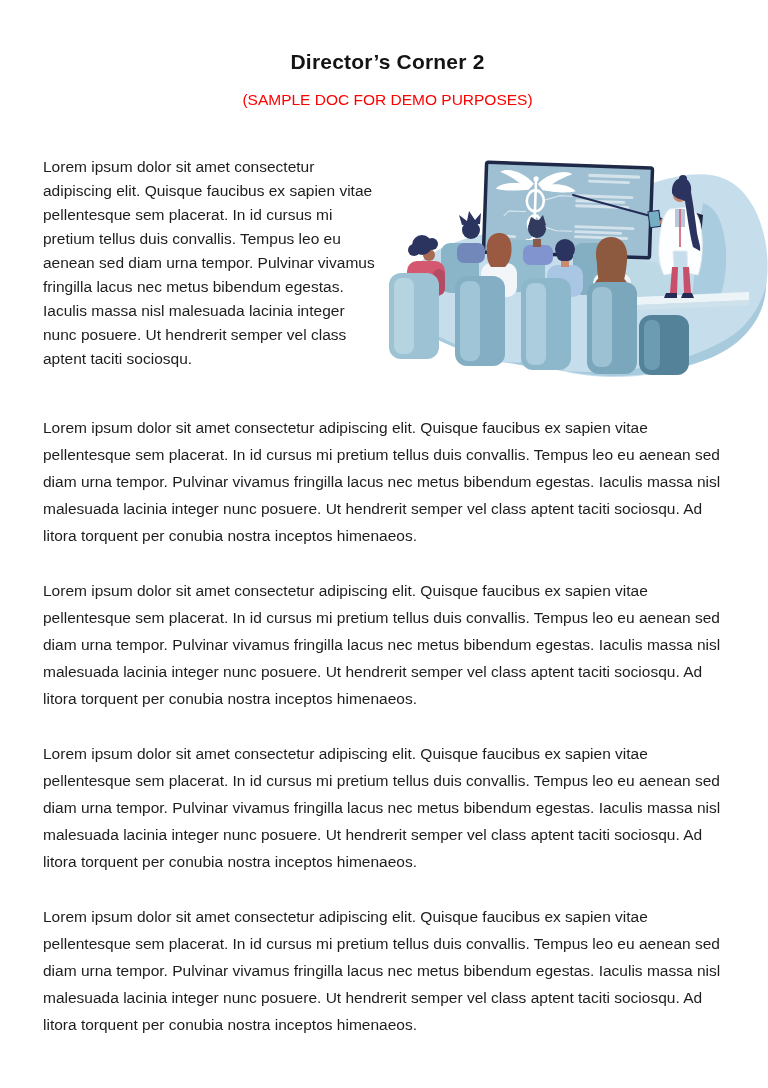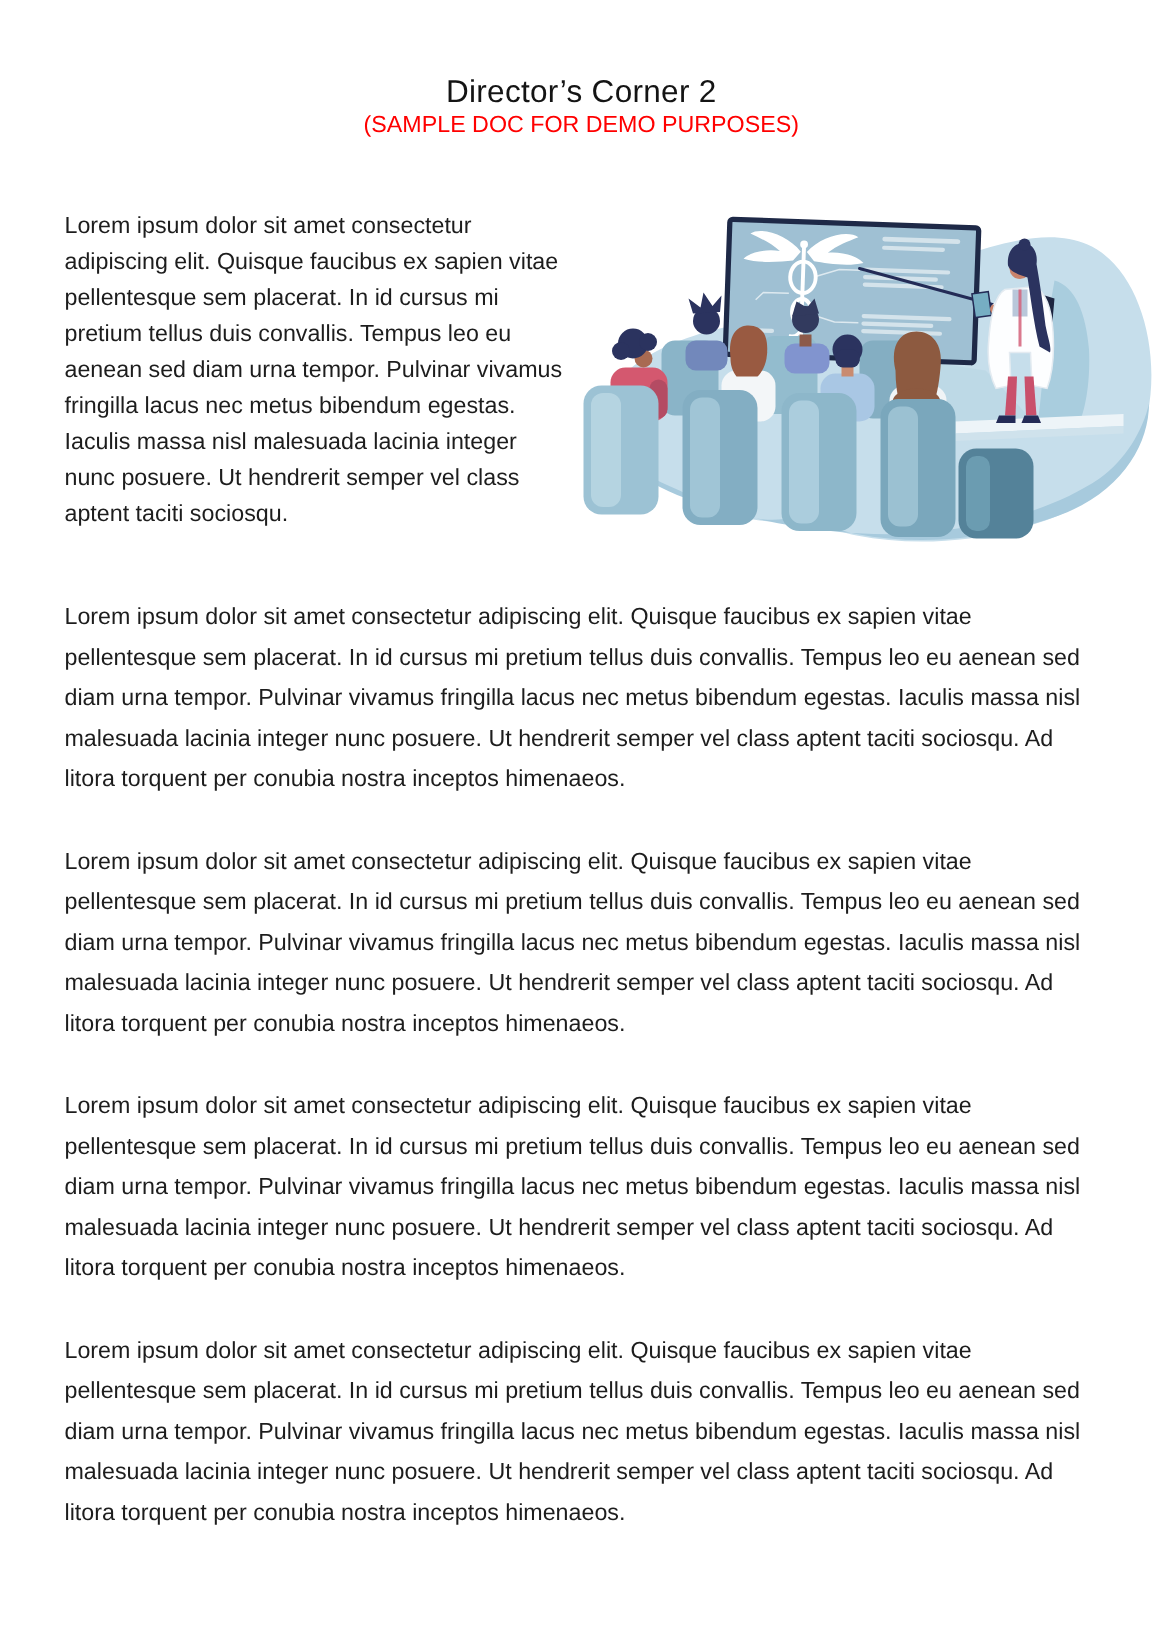--- a/index.html
+++ b/index.html
@@ -4,24 +4,24 @@
 <style>
   html, body { margin:0; padding:0; background:#ffffff; }
   body {
     width:768px; height:1088px; overflow:hidden;
     font-family:"Liberation Sans", sans-serif;
     color:#1d1d1d;
   }
   .page { box-sizing:border-box; width:768px; height:1088px; padding:50px 36px 0 43px; }
   .doc-title {
     margin:0; text-align:center;
-    font-size:21px; font-weight:400; color:#141414; letter-spacing:.2px;
+    font-size:21px; font-weight:700; color:#141414; letter-spacing:.2px;
   }
   .doc-subtitle {
-    margin:1px 0 0 0; text-align:center;
+    margin:17px 0 0 0; text-align:center;
     font-size:15.5px; font-weight:400; color:#ff0000;
   }
   .intro-row { display:flex; align-items:flex-start; margin-top:46px; }
   .intro-text {
     width:338px; flex:0 0 338px;
     font-size:15.5px; line-height:24px; text-align:left;
   }
   .illustration-wrap { flex:1; margin-top:-10px; margin-left:6px; }
   .illustration-wrap svg { display:block; }
   .body-section { margin-top:34px; }

